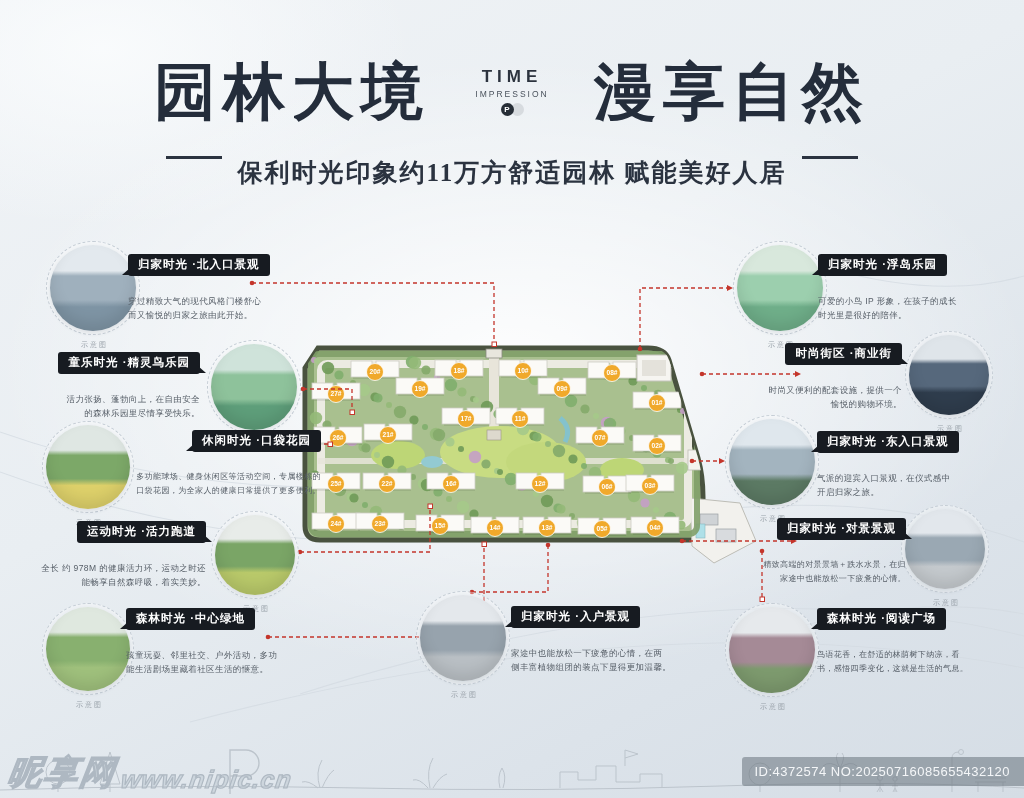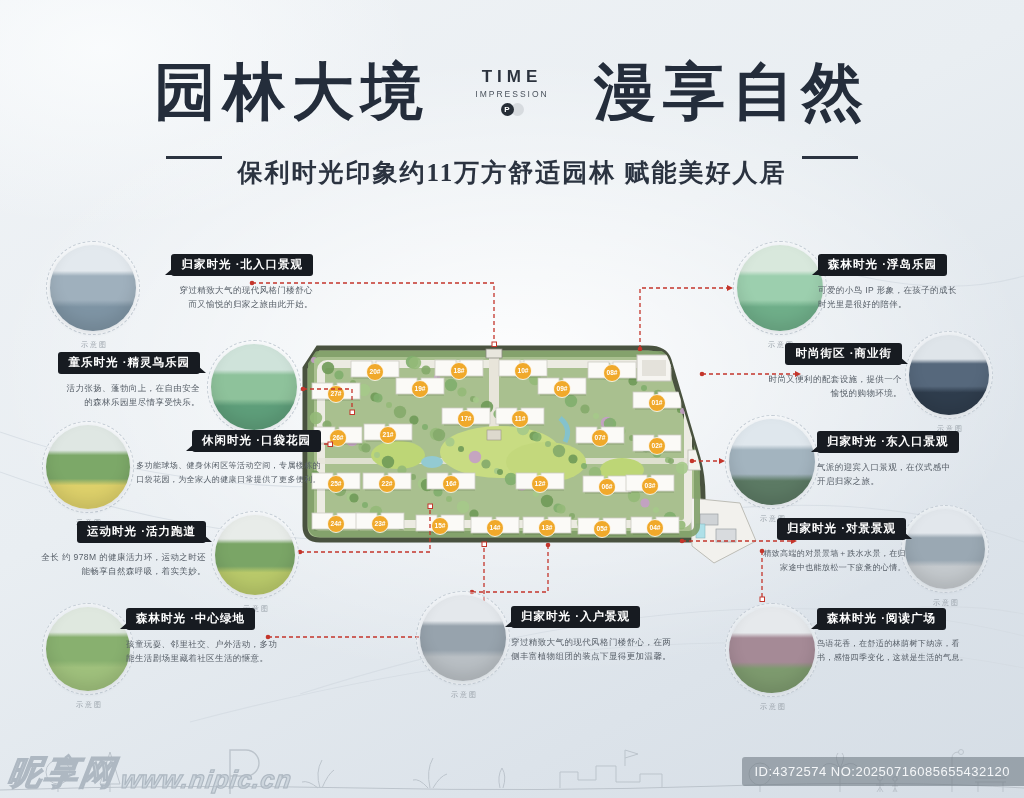--- a/index.html
+++ b/index.html
@@ -25,21 +25,21 @@
   .dash{width:56px;height:3px;background:#2b3340;}
   
   .co-circle{position:absolute;border:1.5px dashed #c5cdd5;border-radius:50%;padding:3px;box-sizing:border-box;background:rgba(255,255,255,.35);}
   .photo{width:100%;height:100%;border-radius:50%;box-shadow:inset 0 -8px 14px rgba(0,0,0,.10), 0 2px 5px rgba(40,55,70,.12);}
   .cap{position:absolute;font-size:7px;color:#99a1a9;letter-spacing:2px;}
   .co-text{position:absolute;}
   .co-text.ra{display:flex;flex-direction:column;align-items:flex-end;text-align:right;}
   .co-label{display:inline-block;position:relative;background:#171b21;color:#fff;font-weight:700;font-size:11.5px;letter-spacing:1px;padding:3px 10px 4px;border-radius:3px;white-space:nowrap;}
   .co-label.tl::after{content:'';position:absolute;left:-6px;bottom:1px;border-right:8px solid #171b21;border-top:7px solid transparent;}
   .co-label.tr::after{content:'';position:absolute;right:-6px;bottom:1px;border-left:8px solid #171b21;border-top:7px solid transparent;}
-  .co-desc{margin-top:7px;font-size:8.5px;line-height:1.7;color:#565e67;white-space:pre-line;letter-spacing:.4px;}
+  .co-desc{margin-top:18px;font-size:8.5px;line-height:1.7;color:#565e67;white-space:pre-line;letter-spacing:.4px;}
   
   .watermark{position:absolute;left:8px;top:750px;display:flex;align-items:flex-end;gap:6px;transform:skewX(-8deg);
     color:rgba(190,200,210,.55);-webkit-text-stroke:1.2px #aeb8c2;font-weight:700;font-style:italic;}
   .watermark .w1{font-size:34px;letter-spacing:2px;}
   .watermark .w2{font-size:25px;padding-bottom:2px;letter-spacing:1px;}
   .idband{position:absolute;right:0;top:757px;height:29px;line-height:29px;padding:0 14px 0 12px;
     background:rgba(104,114,124,.55);color:#f4f6f8;font-size:13px;letter-spacing:.5px;border-radius:3px 0 0 3px;}
 </style>
 </head>
 <body>
@@ -456,21 +456,21 @@
         <rect x="350" y="410" width="4.5" height="4.5"></rect>
       <rect x="482" y="542" width="4.5" height="4.5"></rect>
         <rect x="760" y="597" width="4.5" height="4.5"></rect>
     </g>
   </svg>
 
   <div class="co-circle" style="left:46px;top:241px;width:94px;height:94px;">
       <div class="photo" style="background: linear-gradient(rgb(227, 233, 238) 0%, rgb(227, 233, 238) 30%, rgb(159, 176, 189) 36%, rgb(159, 176, 189) 64%, rgb(126, 148, 164) 72%, rgb(126, 148, 164) 100%);"></div>
     </div>
   <div class="cap" style="left:81px;top:340px;">示意图</div>
-  <div class="co-text" style="left:128px;top:254px;width:185px;text-align:right;">
+  <div class="co-text" style="left:128px;top:254px;width:185px;">
     <span class="co-label tl">归家时光 ·北入口景观</span>
     <div class="co-desc">穿过精致大气的现代风格门楼舒心
 而又愉悦的归家之旅由此开始。</div>
   </div>
 
   <div class="co-circle" style="left:207px;top:340px;width:94px;height:94px;">
       <div class="photo" style="background: linear-gradient(rgb(207, 227, 218) 0%, rgb(207, 227, 218) 30%, rgb(142, 194, 155) 36%, rgb(142, 194, 155) 64%, rgb(94, 158, 122) 72%, rgb(94, 158, 122) 100%);"></div>
     </div>
   <div class="cap" style="left:242px;top:439px;">示意图</div>
   <div class="co-text ra" style="left:28px;top:352px;width:172px;">
@@ -507,21 +507,21 @@
     <span class="co-label tl">森林时光 ·中心绿地</span>
     <div class="co-desc">孩童玩耍、邻里社交、户外活动，多功
 能生活剧场里藏着社区生活的惬意。</div>
   </div>
 
   <div class="co-circle" style="left:733px;top:241px;width:94px;height:94px;">
       <div class="photo" style="background: linear-gradient(rgb(216, 232, 220) 0%, rgb(216, 232, 220) 30%, rgb(156, 207, 174) 36%, rgb(156, 207, 174) 64%, rgb(111, 174, 137) 72%, rgb(111, 174, 137) 100%);"></div>
     </div>
   <div class="cap" style="left:768px;top:340px;">示意图</div>
   <div class="co-text" style="left:818px;top:254px;width:175px;">
-    <span class="co-label tl">森林时光 ·浮岛乐园</span>
+    <span class="co-label tl">归家时光 ·浮岛乐园</span>
     <div class="co-desc">可爱的小鸟 IP 形象，在孩子的成长
 时光里是很好的陪伴。</div>
   </div>
 
   <div class="co-circle" style="left:905px;top:331px;width:88px;height:88px;">
       <div class="photo" style="background: linear-gradient(rgb(223, 229, 234) 0%, rgb(223, 229, 234) 30%, rgb(86, 104, 124) 36%, rgb(86, 104, 124) 64%, rgb(47, 61, 77) 72%, rgb(47, 61, 77) 100%);"></div>
     </div>
   <div class="cap" style="left:937px;top:424px;">示意图</div>
   <div class="co-text ra" style="left:752px;top:343px;width:150px;">
     <span class="co-label tr">时尚街区 ·商业街</span>
@@ -558,21 +558,21 @@
     <div class="co-desc" style="font-size:8px;">鸟语花香，在舒适的林荫树下纳凉，看
 书，感悟四季变化，这就是生活的气息。</div>
   </div>
 
   <div class="co-circle" style="left:416px;top:591px;width:94px;height:94px;">
       <div class="photo" style="background: linear-gradient(rgb(228, 232, 236) 0%, rgb(228, 232, 236) 30%, rgb(151, 163, 173) 36%, rgb(151, 163, 173) 64%, rgb(185, 191, 196) 72%, rgb(185, 191, 196) 100%);"></div>
     </div>
   <div class="cap" style="left:451px;top:690px;">示意图</div>
   <div class="co-text" style="left:511px;top:606px;width:180px;">
     <span class="co-label tl">归家时光 ·入户景观</span>
-    <div class="co-desc">穿过精致大气的现代风格门楼舒心，在两
+    <div class="co-desc">家途中也能放松一下疲惫的心情，在两
 侧丰富植物组团的装点下显得更加温馨。</div>
   </div>
 
   <svg width="1024" height="60" viewBox="0 0 1024 60" style="top:738px;">
     <g fill="none" stroke="#b9c1c9" stroke-width="1" opacity=".9">
       <path d="M0,52 Q180,46 360,50 T720,48 T1024,50"></path>
       <circle cx="58" cy="34" r="12"></circle>
         <path d="M58,46 V54"></path>
       <path d="M110,14 L100,46 H120 Z M110,46 V54"></path>
       <path d="M230,56 V12 H246 A13,13 0 0 1 246,38 H230" stroke-width="1.4"></path>

